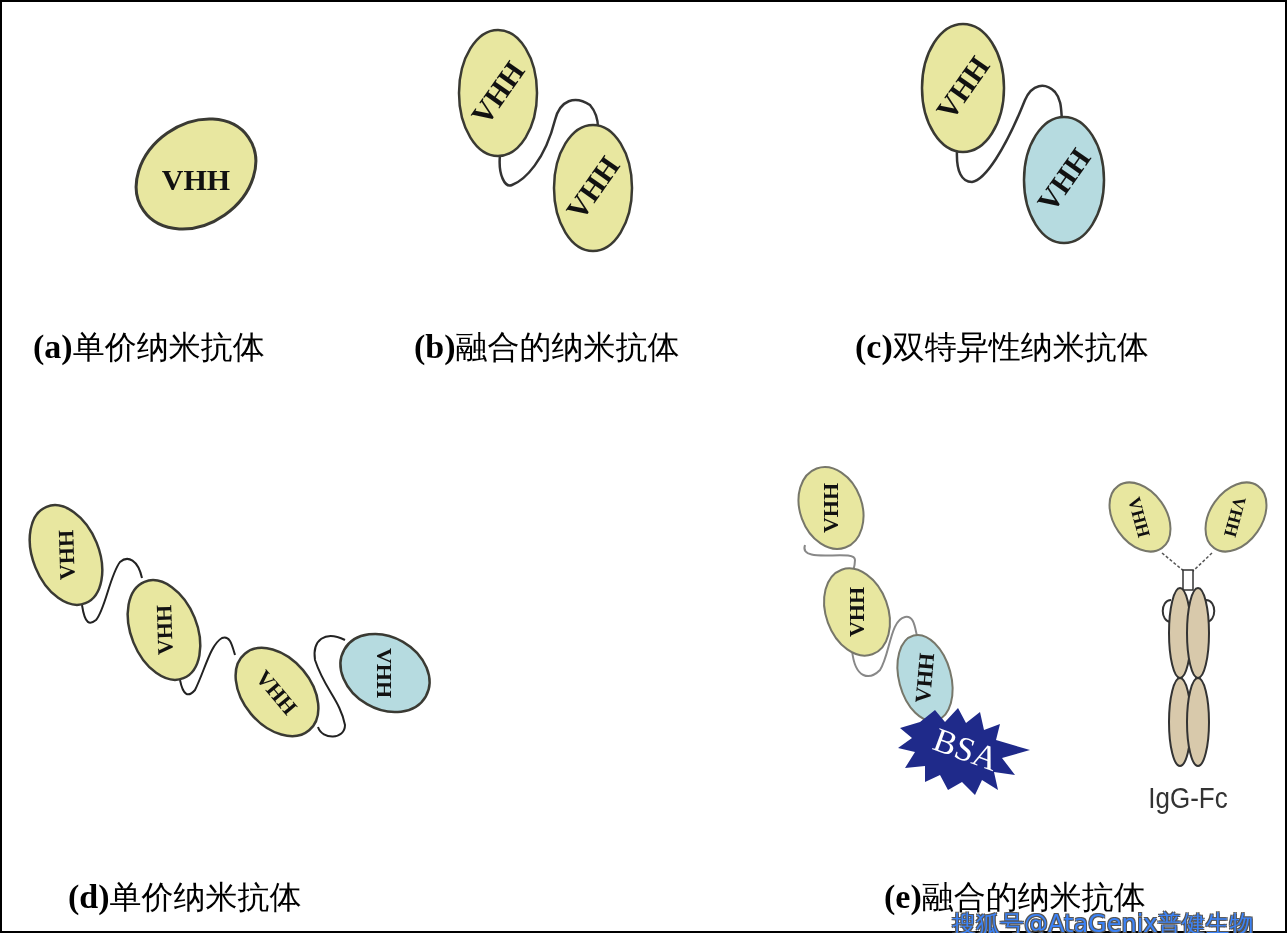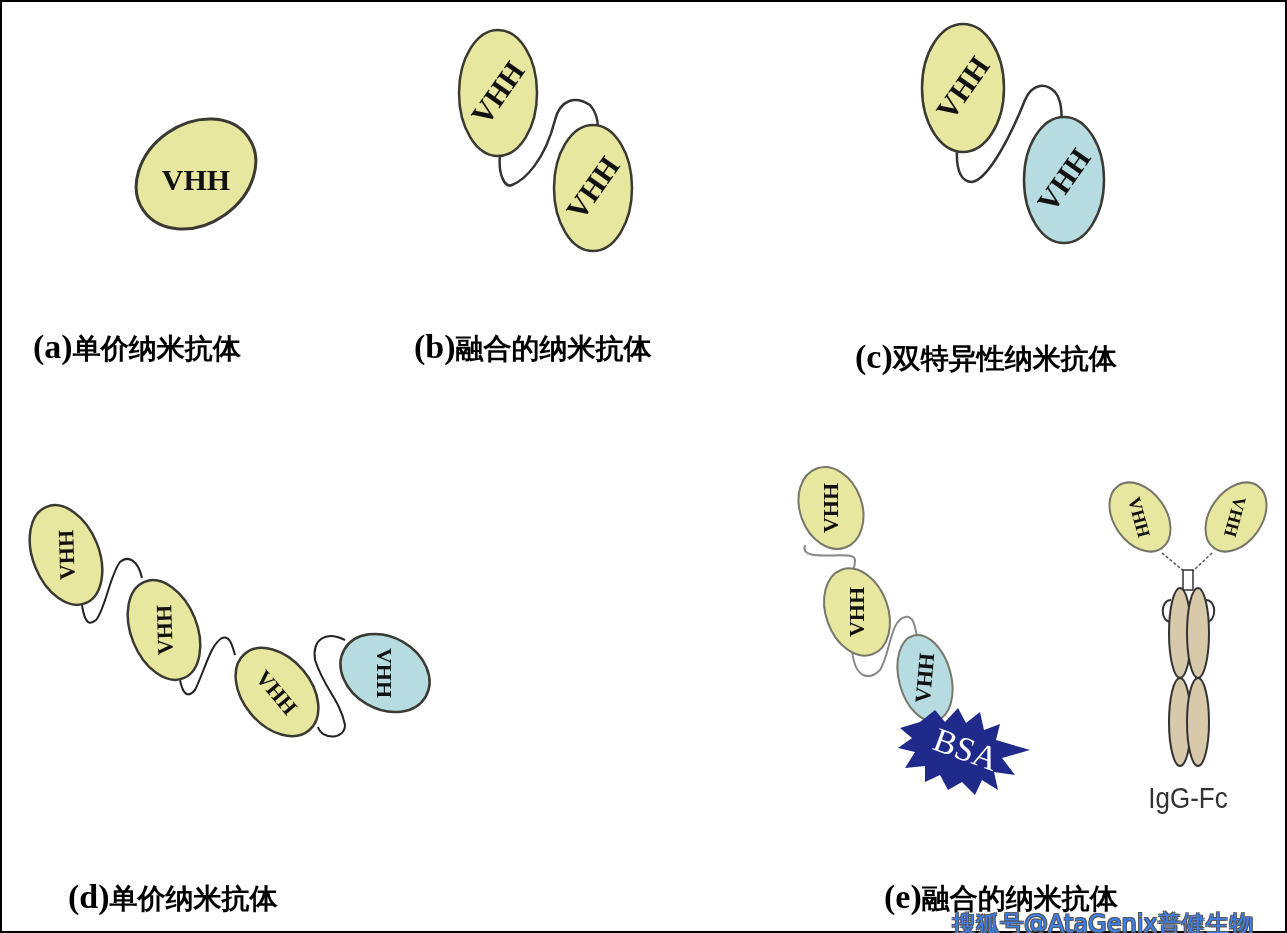--- a/index.html
+++ b/index.html
@@ -11,21 +11,21 @@
     svg.diagram { position: absolute; left: 0; top: 0; }
     .vhh-text { font-family: "Liberation Serif", serif; font-weight: bold; font-size: 30px; fill: #111; }
     .vhh-small { font-family: "Liberation Serif", serif; font-weight: bold; font-size: 22px; fill: #111; }
     .bsa-text { font-family: "Liberation Serif", serif; font-size: 34px; fill: #ffffff; }
     .igg-text { font-family: "Liberation Sans", sans-serif; font-size: 26px; fill: #333; }
     .caption {
       position: absolute; font-family: "Liberation Serif", serif; font-size: 34px;
       color: #000; white-space: nowrap; line-height: 1;
     }
     .caption .tag { font-weight: bold; }
-    .caption .cn { font-family: "DejaVu Sans", sans-serif; font-size: 28px; font-weight: bold; }
+    .caption .cn { font-family: "DejaVu Sans", sans-serif; font-size: 32px; }
     .watermark {
       position: absolute; font-family: "DejaVu Sans", sans-serif; font-size: 24px;
       color: #3b82f6; white-space: nowrap;
       text-shadow: 1px 1px 0 #555, -1px -1px 0 #555, 1px -1px 0 #555, -1px 1px 0 #555;
       line-height: 1;
       margin-top: 16px;
     }
   </style>
 </head>
 <body>
@@ -130,21 +130,21 @@
     </g>
   </g>
 </svg>
 
 <div class="caption" style="left:33px; top:330px;">
   <span class="tag">(a)</span><span class="cn">单价纳米抗体</span>
 </div>
 <div class="caption" style="left:414px; top:330px;">
   <span class="tag">(b)</span><span class="cn">融合的纳米抗体</span>
 </div>
-<div class="caption" style="left:855px; top:340px;">
+<div class="caption" style="left:855px; top:330px;">
   <span class="tag">(c)</span><span class="cn">双特异性纳米抗体</span>
 </div>
 <div class="caption" style="left:68px; top:880px;">
   <span class="tag">(d)</span><span class="cn">单价纳米抗体</span>
 </div>
 <div class="caption" style="left:884px; top:880px;">
   <span class="tag">(e)</span><span class="cn">融合的纳米抗体</span>
 </div>
 
 <div class="watermark" style="left:952px; top:896px;">搜狐号@AtaGenix普健生物</div>

